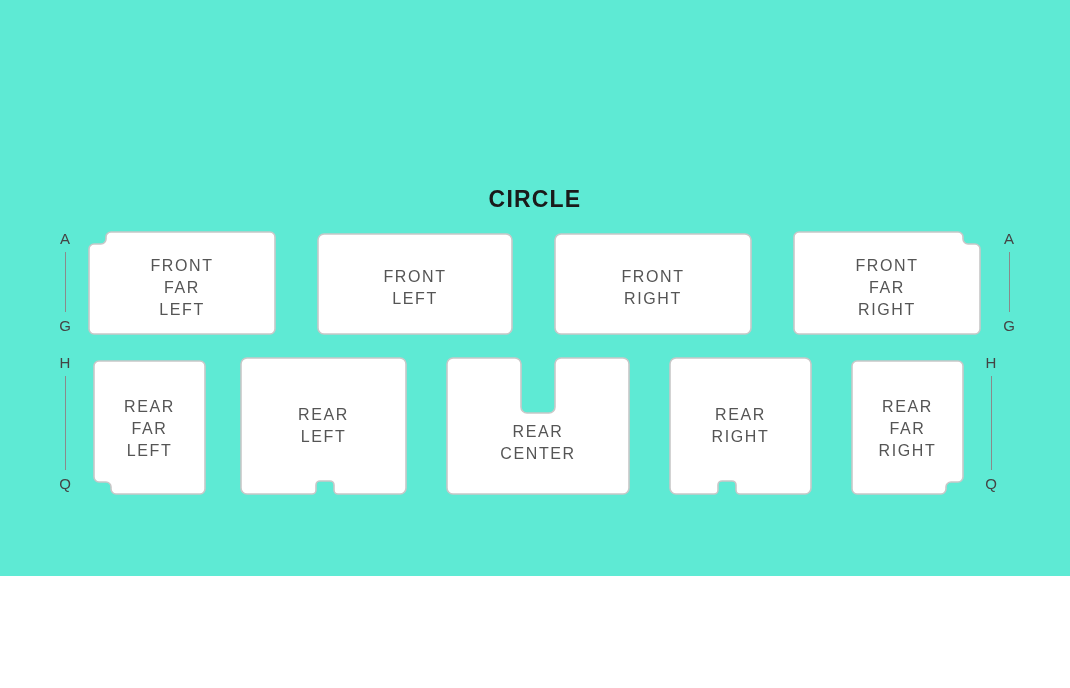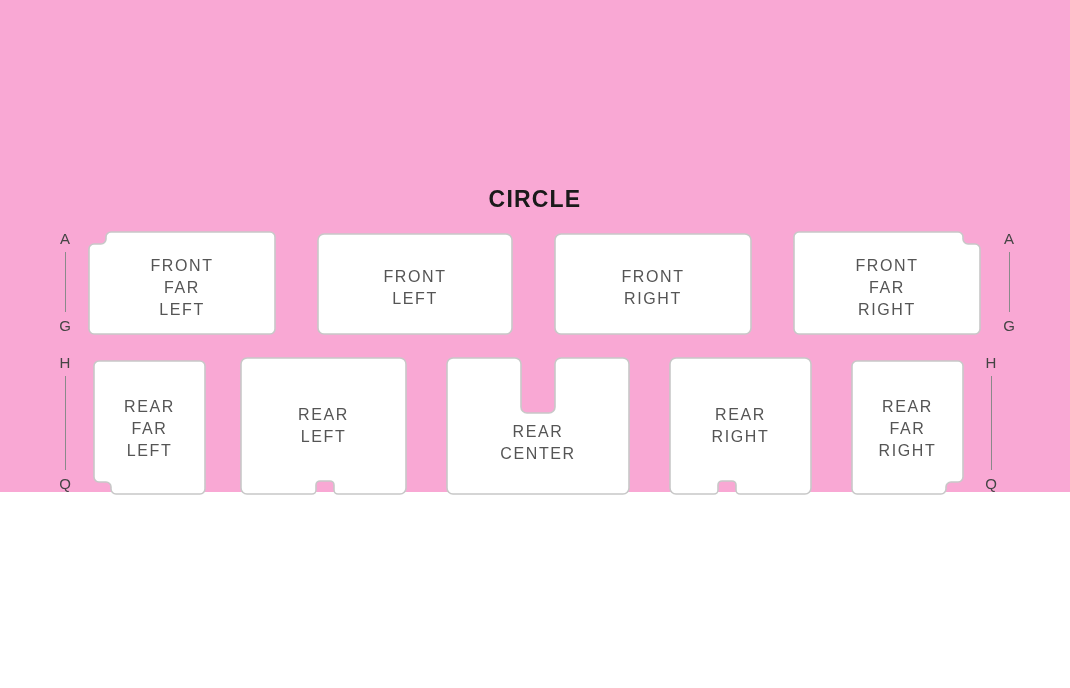--- a/index.html
+++ b/index.html
@@ -8,22 +8,22 @@
     width: 1070px;
     height: 688px;
     background: #ffffff;
     font-family: "Liberation Sans", sans-serif;
     overflow: hidden;
   }
 
   #seatmap {
     position: relative;
     width: 1070px;
-    height: 492px;
-    background: #f9a8d4;
+    height: 576px;
+    background: #5eead4;
   }
 
   
   .chart-title {
     position: absolute;
     left: 0;
     top: 186px;
     width: 1070px;
     text-align: center;
     font-size: 23px;

